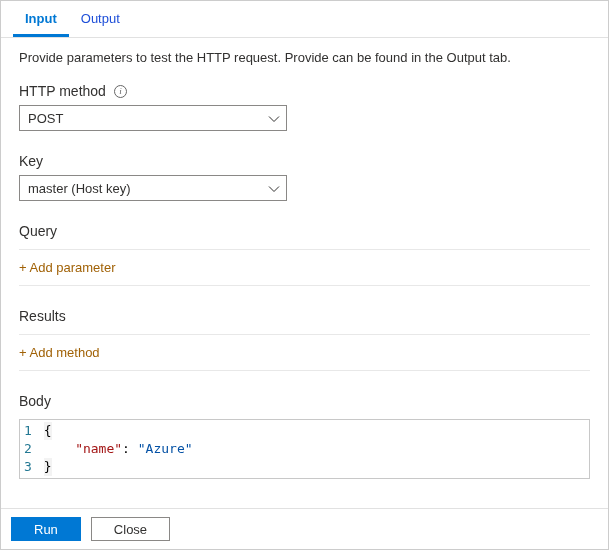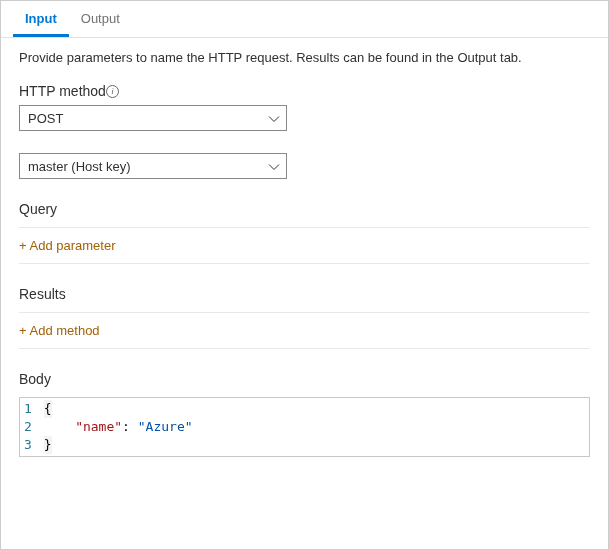--- a/index.html
+++ b/index.html
@@ -1,24 +1,24 @@
 <!DOCTYPE html>
 <html><head>
 <meta charset="utf-8">
 <style>
   * { box-sizing: border-box; margin: 0; padding: 0; }
   html, body { width: 609px; height: 550px; font-family: "Segoe UI", Arial, sans-serif; font-size: 13px; color: #323130; background: #fff; overflow: hidden; }
   .panel { display: flex; flex-direction: column; height: 100%; border: 1px solid #ccc; }
   .tabs { display: flex; border-bottom: 1px solid #e1e1e1; padding: 0 12px; }
-  .tab { padding: 10px 12px 8px; cursor: pointer; color: #737373; border-bottom: 2px solid transparent; }
+  .tab { padding: 10px 12px 8px; cursor: pointer; color: #1d4ed8; border-bottom: 2px solid transparent; }
   .tab.active { color: #0078d4; border-bottom: 3px solid #0078d4; font-weight: 600; }
   .content { padding: 12px 18px 0; overflow-y: auto; flex: 1; }
   .desc { margin-bottom: 18px; color: #323130; }
   .field { margin-bottom: 22px; }
-  .label-row { display: flex; align-items: center; gap: 0; margin-bottom: 6px; font-size: 14px; color:#323130;}
+  .label-row { display: flex; align-items: center; gap: 8px; margin-bottom: 6px; font-size: 14px; color:#323130;}
   .info-icon { width: 13px; height: 13px; border: 1px solid #666; border-radius: 50%; display: inline-flex; align-items: center; justify-content: center; font-size: 9px; color: #666; font-family: Georgia, serif; font-style: italic; }
   .select { display: flex; align-items: center; justify-content: space-between; width: 268px; height: 26px; border: 1px solid #8a8886; padding: 0 8px; cursor: pointer; background:#fff; }
   .select-text { font-size: 13px; }
   .chevron { width: 10px; height: 10px; position:relative; }
   .chevron svg { width:12px; height:12px; }
   .section-label { font-size: 14px; margin-bottom: 10px; color:#323130; }
   .hr { border: none; border-top: 1px solid #e8e8e8; margin: 0 0 10px; }
   .add-link { color: #a16207; font-size: 13px; cursor: pointer; display: inline-block; margin-bottom: 10px; }
   .section { margin-bottom: 22px; }
   .editor { border: 1px solid #c8c8c8; font-family: Consolas, monospace; font-size: 13px; display:flex; width:100%; margin-top:4px;}
@@ -41,38 +41,41 @@
 
 <div class="panel">
 
   <div class="tabs">
     <div class="tab active">Input</div>
     <div class="tab">Output</div>
   </div>
 
   <div class="content">
 
-    <p class="desc">Provide parameters to name the HTTP request. Results can be found in the Output tab.</p>
+    <p class="desc">Provide parameters to test the HTTP request. Provide can be found in the Output tab.</p>
 
     <div class="field">
       <div class="label-row">
         <span>HTTP method</span>
         <span class="info-icon">i</span>
       </div>
       <div class="select">
         <span class="select-text">POST</span>
         <span class="chevron">
           <svg viewBox="0 0 12 12">
               <path d="M1 3.5 L6 8.5 L11 3.5" stroke="#323130" stroke-width="1" fill="none"></path>
             </svg>
         </span>
       </div>
     </div>
 
     <div class="field">
+      <div class="label-row">
+        <span>Key</span>
+      </div>
       <div class="select">
         <span class="select-text">master (Host key)</span>
         <span class="chevron">
           <svg viewBox="0 0 12 12">
               <path d="M1 3.5 L6 8.5 L11 3.5" stroke="#323130" stroke-width="1" fill="none"></path>
             </svg>
         </span>
       </div>
     </div>
 
@@ -101,14 +104,18 @@
         <div class="code">
           <div class="code-line"><span class="brace cursor-line">{</span></div>
           <div class="code-line">    <span class="key-str">"name"</span><span class="colon">: </span><span class="val-str">"Azure"</span></div>
           <div class="code-line"><span class="brace cursor-line">}</span></div>
         </div>
       </div>
     </div>
 
   </div>
 
+  <div class="footer">
+    <button class="btn btn-primary">Run</button>
+    <button class="btn btn-secondary">Close</button>
+  </div>
 
 </div>
 
 </body></html>

